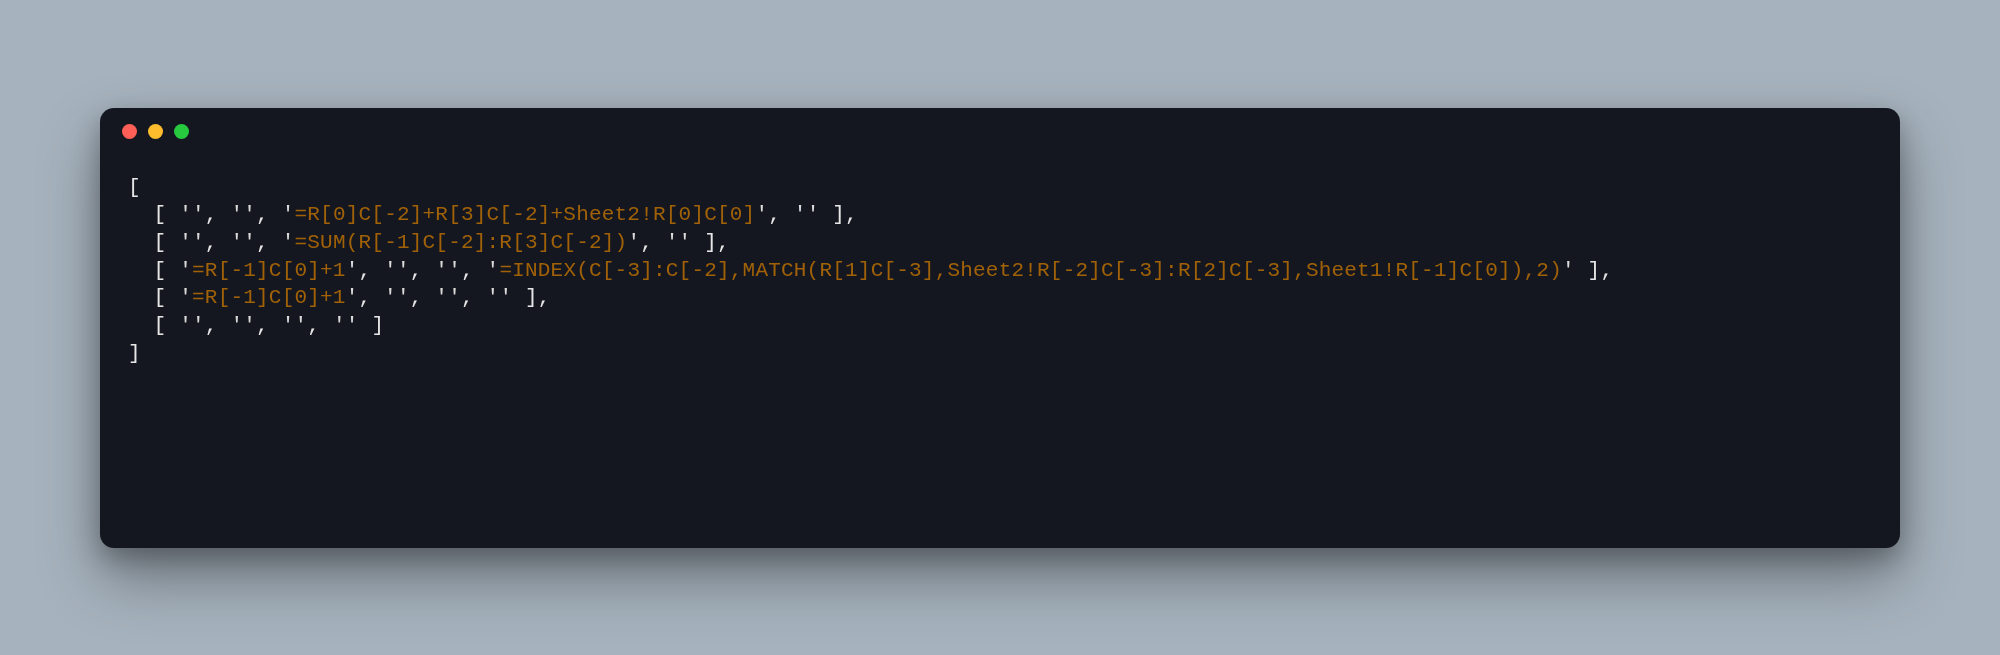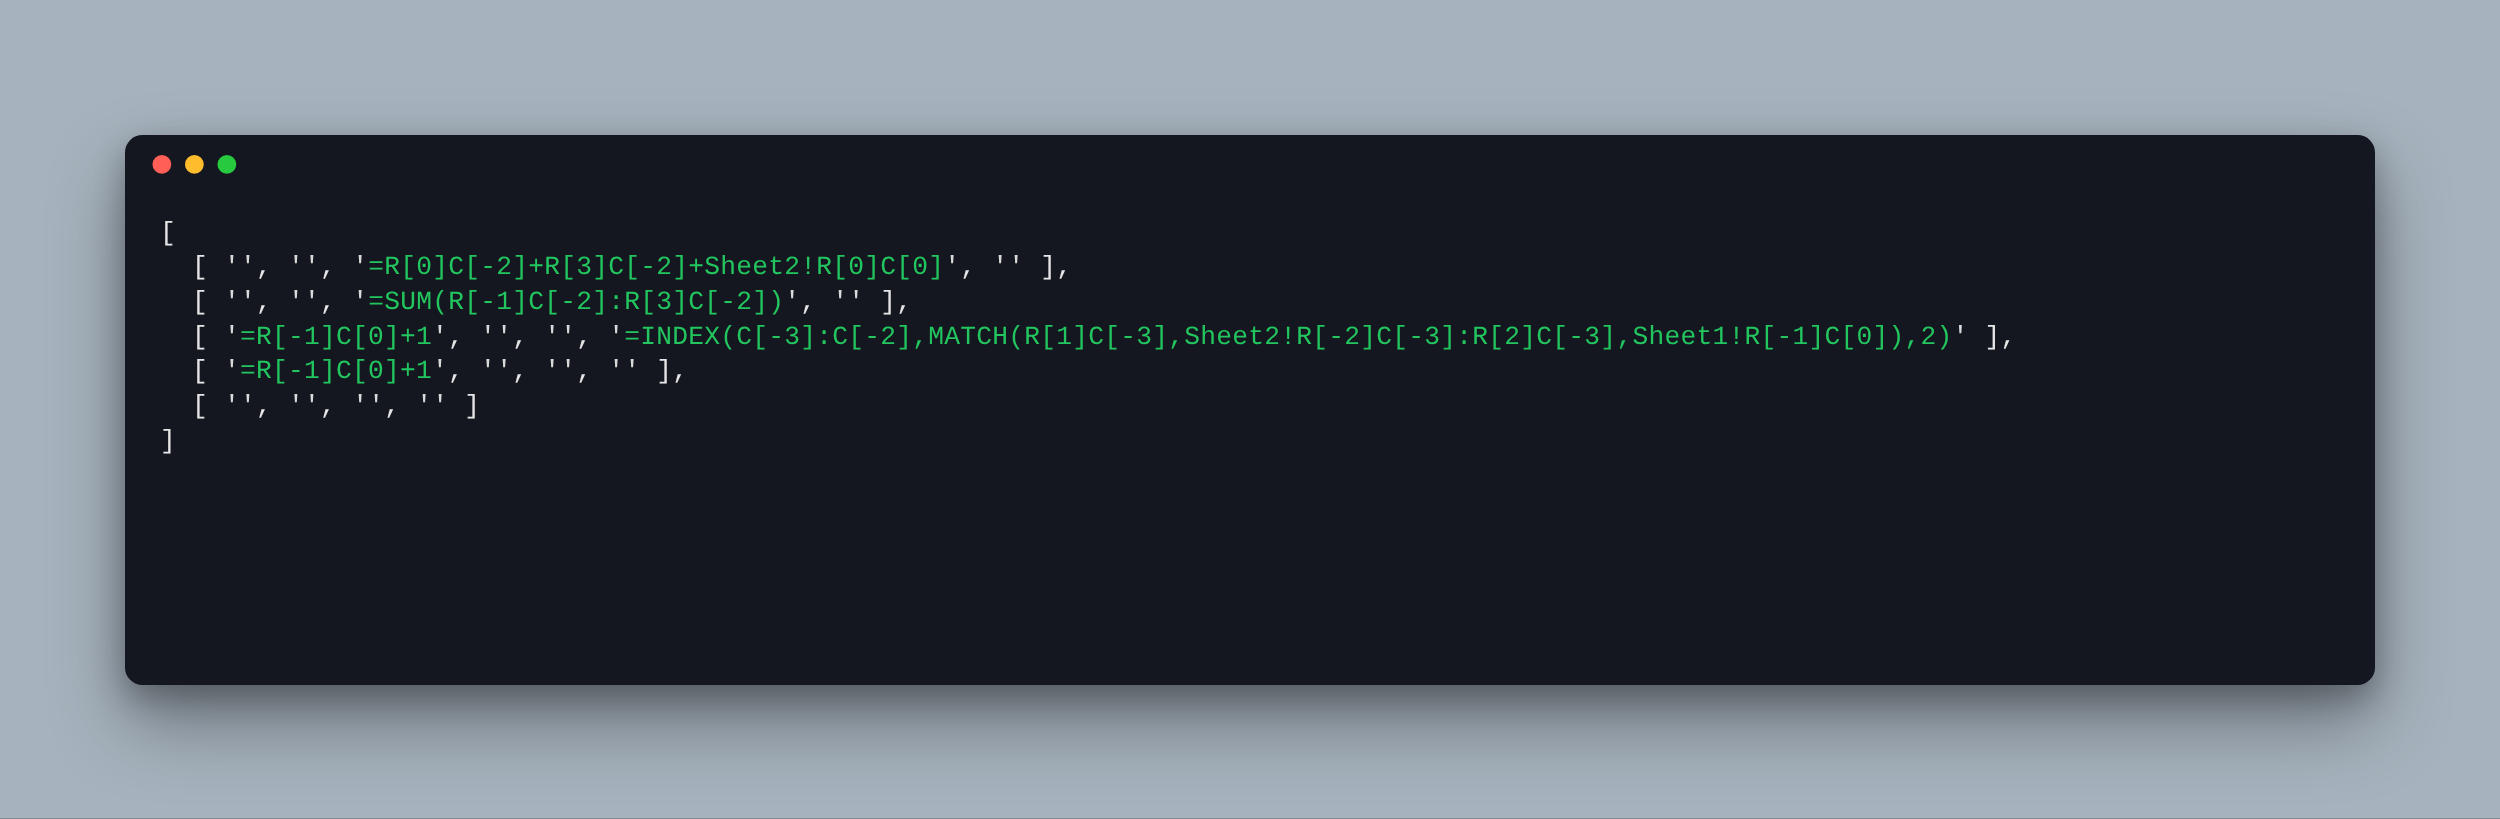--- a/index.html
+++ b/index.html
@@ -39,21 +39,21 @@
   .code {
     padding: 18px 28px 28px 28px;
     font-size: 21px;
     line-height: 1.32;
     white-space: pre;
     color: #e6e6e6;
     letter-spacing: 0.2px;
   }
   .p  { color: #e6e6e6; }   
   .q  { color: #dadada; }   
-  .s  { color: #22c55e; }   
+  .s  { color: #a16207; }   
 </style>
 </head>
 <body>
 
 <div class="window">
   <div class="titlebar">
     <div class="dot red"></div>
     <div class="dot yellow"></div>
     <div class="dot green"></div>
   </div>

